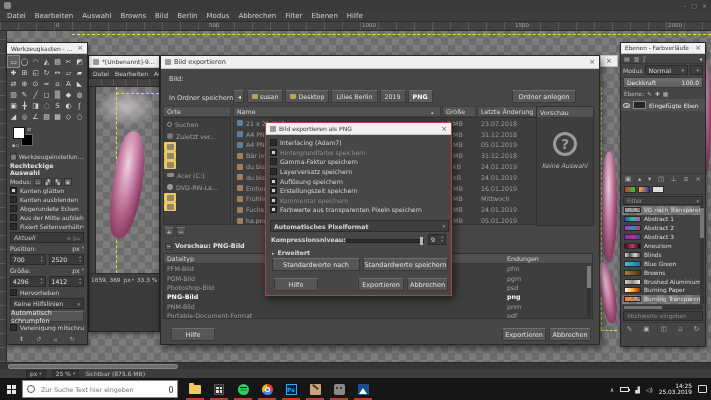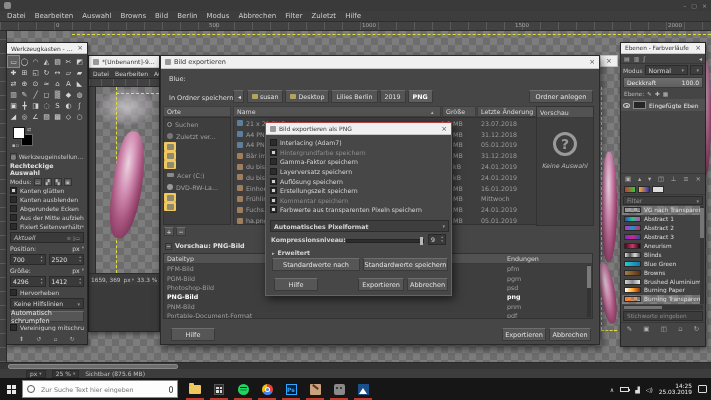--- a/index.html
+++ b/index.html
@@ -85,21 +85,21 @@
   .expdlg .wtitle{height:13px;font-size:6.5px;}
   .e-name-lbl{left:8px;top:19px;font-size:6.5px;color:#ddd;}
   .e-name-field{left:70px;top:17px;width:362px;height:12px;background:#3e3e3e;border:1px solid #2b2b2b;color:#8f8f8f;display:flex;align-items:center;padding:0 4px;font-size:6.5px;}
   .e-folder-lbl{left:8px;top:38px;font-size:6.5px;color:#ddd;}
   .crumbs{left:72px;top:34px;height:13px;display:flex;gap:2px;align-items:center;}
   .crumb{height:13px;padding:0 4px;display:flex;align-items:center;gap:2px;background:#545454;border:1px solid #3a3a3a;border-top-color:#6a6a6a;font-size:6.3px;color:#e0e0e0;white-space:nowrap;}
   .crumb.active{font-weight:bold;background:#5f5f5f;color:#fff;}
   .crumb .crumb-ico{display:none;width:6px;height:5px;background:#b4a55e;border-radius:1px;}
   .crumb.icon .crumb-ico{display:inline-block;}
   .backbtn{width:11px;height:13px;font-size:6px;}
-  .mkdir{right:6px;top:34px;width:64px;height:13px;position:absolute;}
+  .mkdir{right:23px;top:34px;width:64px;height:13px;position:absolute;}
   .colhead{position:absolute;top:50px;height:11px;background:#525252;border:1px solid #3e3e3e;display:flex;align-items:center;padding:0 3px;font-size:6.3px;color:#d8d8d8;}
   .places-list{position:absolute;left:2px;top:61px;width:68px;height:108px;background:#3e3e3e;border:1px solid #323232;overflow:hidden;}
   .place{display:flex;align-items:center;gap:3px;height:12px;padding:0 3px;font-size:6.3px;color:#a0a0a0;white-space:nowrap;overflow:hidden;}
   .place .pi{width:7px;height:6px;background:#8f8a6f;border-radius:1px;flex:none;}
   .place.ico-search .pi{background:none;border:1px solid #999;border-radius:50%;width:5px;height:5px;}
   .place.ico-recent .pi{background:#777;border-radius:50%;width:6px;height:6px;}
   .place.ico-drive .pi{background:#8a8a8a;height:4px;}
   .place.ico-disc .pi{background:#9a9a9a;border-radius:50%;width:6px;height:6px;}
   .files-list{position:absolute;left:72px;top:61px;width:314px;height:108px;background:#3e3e3e;border:1px solid #323232;overflow:hidden;}
   .frow{display:flex;align-items:center;height:10.8px;padding:0 3px;font-size:6.3px;color:#9f9f9f;white-space:nowrap;}
@@ -224,21 +224,21 @@
 
   <span class="mi">Datei</span>
       <span class="mi">Bearbeiten</span>
       <span class="mi">Auswahl</span>
       <span class="mi">Browns</span>
       <span class="mi">Bild</span>
       <span class="mi">Berlin</span>
       <span class="mi">Modus</span>
       <span class="mi">Abbrechen</span>
       <span class="mi">Filter</span>
-      <span class="mi">Zuletzt</span>
+      <span class="mi">Ebenen</span>
       <span class="mi">Hilfe</span>
     </div>
 
   <div class="abs hruler">
     
   <span>0</span><span>500</span><span>1000</span><span>1500</span><span>2000</span></div>
   <div class="abs canvas-main checker"></div>
   <div class="abs vruler"></div>
   <div class="abs dash-h" style="left:72px;top:34px;width:639px;"></div>
   <div class="abs flower" style="left:701px;top:60px;width:10px;height:115px;"></div>
@@ -450,21 +450,21 @@
       <span>↻</span>
     </div>
   </div>
 
   <div class="abs expdlg">
     <div class="wtitle">
       <span class="wico"></span>
       <span>Bild exportieren</span>
       <span class="x">×</span>
     </div>
-    <div class="abs e-name-lbl">Blue:</div>
+    <div class="abs e-name-lbl">Bild:</div>
     <div class="abs e-folder-lbl">In Ordner speichern:</div>
     <div class="abs crumbs">
       <span class="crumb backbtn">◂</span>
     </div>
     <div class="abs crumbs" style="left:86px;">
 
         <span class="crumb icon">
           <span class="crumb-ico"></span>
           <span>susan</span>
         </span>

